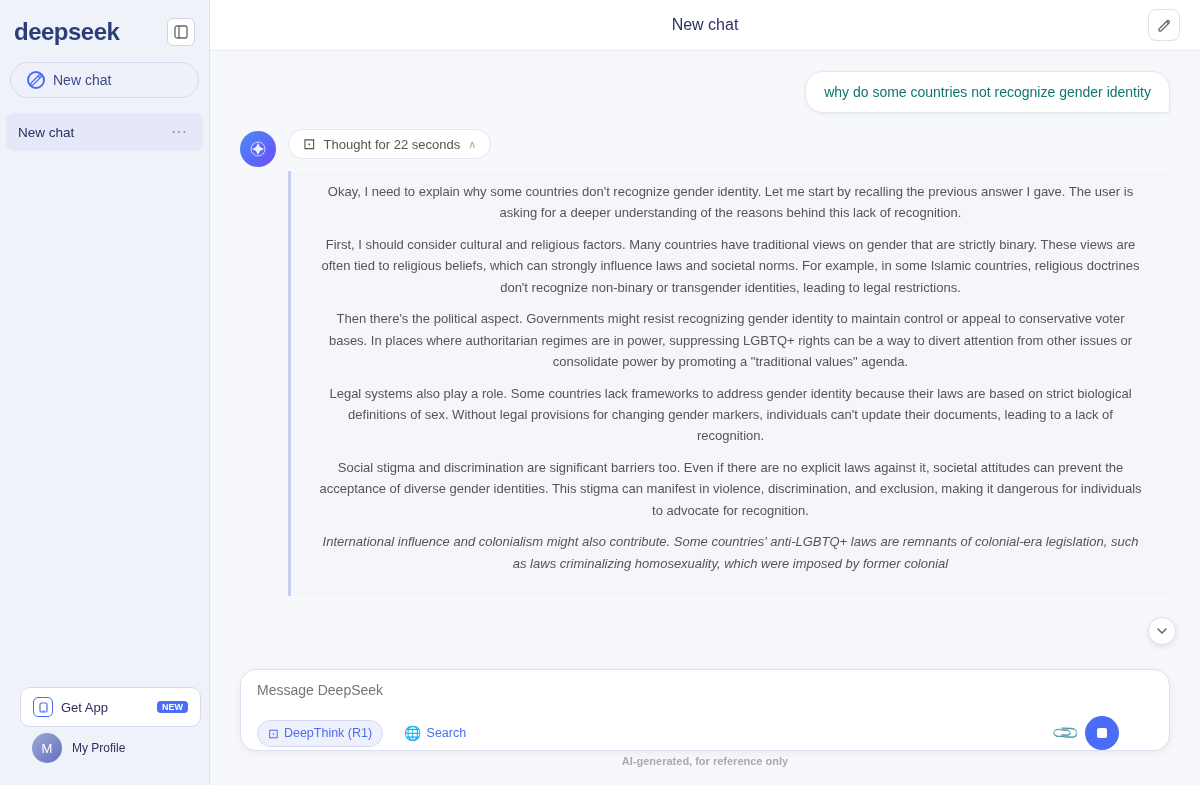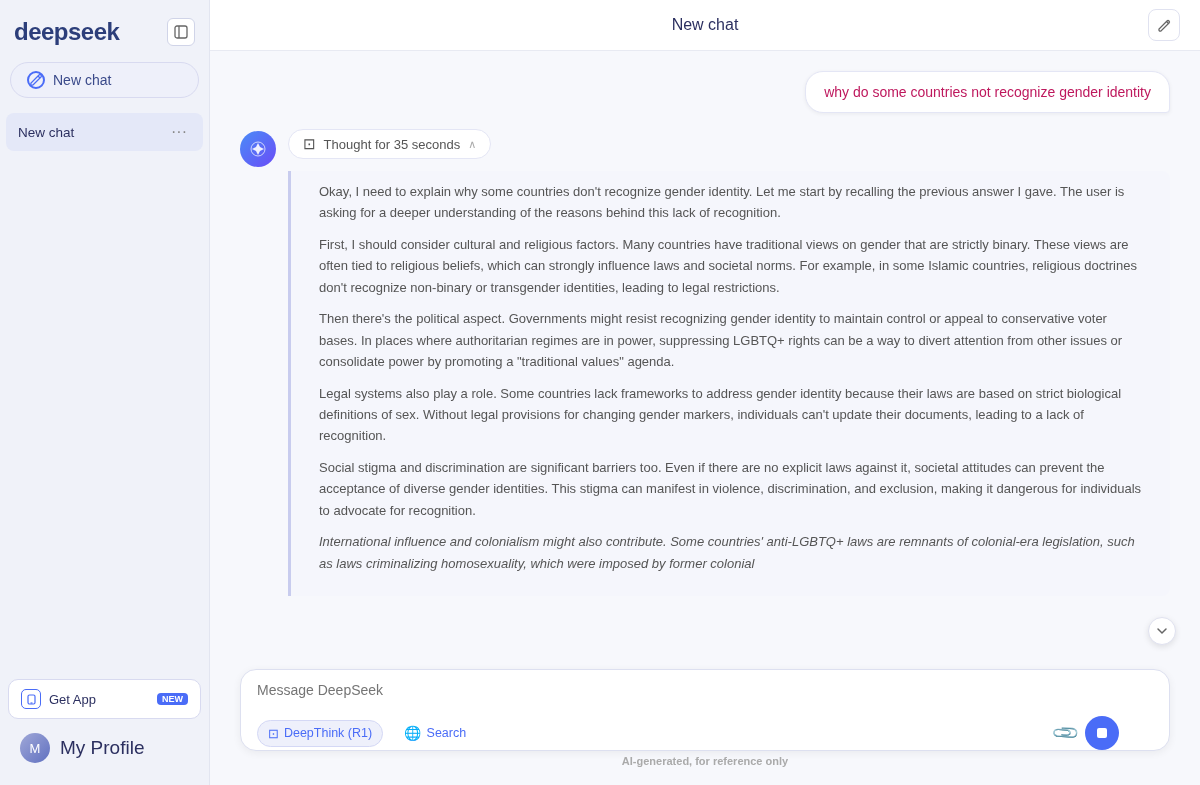--- a/index.html
+++ b/index.html
@@ -93,22 +93,22 @@
       font-weight: 500;
     }
     .chat-item-dots {
       color: #888;
       font-size: 16px;
       cursor: pointer;
       padding: 2px 4px;
     }
     .sidebar-bottom {
       margin-top: auto;
-      padding: 10px 8px 16px 8px;
-      display: flex; flex-direction: column; gap: 8px;
+      padding: 10px 8px 16px 20px;
+      display: flex; flex-direction: column; 
     }
     .get-app-btn {
       display: flex; align-items: center; gap: 8px;
       background: white;
       border: 1px solid #d8daf0;
       border-radius: 10px;
       padding: 9px 12px;
       cursor: pointer;
       font-size: 13px;
       color: #2c3060;
@@ -135,21 +135,21 @@
       cursor: pointer;
       border-radius: 8px;
     }
     .avatar {
       width: 30px; height: 30px;
       border-radius: 50%;
       background: linear-gradient(135deg, #a0a8d8, #6070c0);
       display: flex; align-items: center; justify-content: center;
       font-size: 13px; color: white;
     }
-    .profile-name { font-size: 19px; color: #2c3060; font-weight: 500; }
+    .profile-name { font-size: 12px; color: #2c3060; font-weight: 500; }
 
     
     .main {
       flex: 1;
       display: flex;
       flex-direction: column;
       height: 100%;
       background: #f7f8fc;
     }
     .topbar {
@@ -195,21 +195,21 @@
       display: flex;
       justify-content: flex-end;
     }
     .user-bubble {
       background: white;
       border: 1px solid #e4e6f5;
       border-radius: 18px 18px 4px 18px;
       padding: 12px 18px;
       max-width: 600px;
       font-size: 14px;
-      color: #be185d;
+      color: #0f766e;
       box-shadow: 0 1px 4px rgba(0,0,0,0.06);
     }
     .ai-response {
       display: flex;
       gap: 12px;
       align-items: flex-start;
     }
     .ai-avatar {
       width: 36px; height: 36px;
       border-radius: 50%;
@@ -236,20 +236,21 @@
     }
     .thought-text {
       background: #f5f6fc;
       border-left: 3px solid #c8ccee;
       padding: 10px 28px;
       font-size: 13px;
       color: #555;
       line-height: 1.65;
       border-radius: 0 8px 8px 0;
       margin-bottom: 4px;
+      text-align: center;
     }
     .thought-text p { margin-bottom: 10px; }
     .thought-text p:last-child { margin-bottom: 12px; font-style: italic; }
 
     
     .scroll-indicator {
       position: absolute;
       right: 24px;
       bottom: 180px;
       width: 28px; height: 28px;
@@ -415,21 +416,21 @@
         <div class="ai-avatar">
           <svg width="20" height="20" viewBox="0 0 20 20">
             <circle cx="10" cy="10" r="7" fill="none" stroke="rgba(255,255,255,0.7)" stroke-width="1"></circle>
             <path d="M10 4 L12 8 L16 10 L12 12 L10 16 L8 12 L4 10 L8 8 Z" fill="white" opacity="0.9"></path>
           </svg>
         </div>
         <div class="ai-content">
           
           <div class="thought-header">
             <span style="font-size:15px;">⊡</span>
-            <span>Thought for 35 seconds</span>
+            <span>Thought for 22 seconds</span>
             <span style="font-size:11px; color:#aaa;">∧</span>
           </div>
 
           
           <div class="thought-text">
             <p>Okay, I need to explain why some countries don't recognize gender identity. Let me start by recalling the previous answer I gave. The user is asking for a deeper understanding of the reasons behind this lack of recognition.</p>
             <p>First, I should consider cultural and religious factors. Many countries have traditional views on gender that are strictly binary. These views are often tied to religious beliefs, which can strongly influence laws and societal norms. For example, in some Islamic countries, religious doctrines don't recognize non-binary or transgender identities, leading to legal restrictions.</p>
             <p>Then there's the political aspect. Governments might resist recognizing gender identity to maintain control or appeal to conservative voter bases. In places where authoritarian regimes are in power, suppressing LGBTQ+ rights can be a way to divert attention from other issues or consolidate power by promoting a "traditional values" agenda.</p>
             <p>Legal systems also play a role. Some countries lack frameworks to address gender identity because their laws are based on strict biological definitions of sex. Without legal provisions for changing gender markers, individuals can't update their documents, leading to a lack of recognition.</p>
             <p>Social stigma and discrimination are significant barriers too. Even if there are no explicit laws against it, societal attitudes can prevent the acceptance of diverse gender identities. This stigma can manifest in violence, discrimination, and exclusion, making it dangerous for individuals to advocate for recognition.</p>

